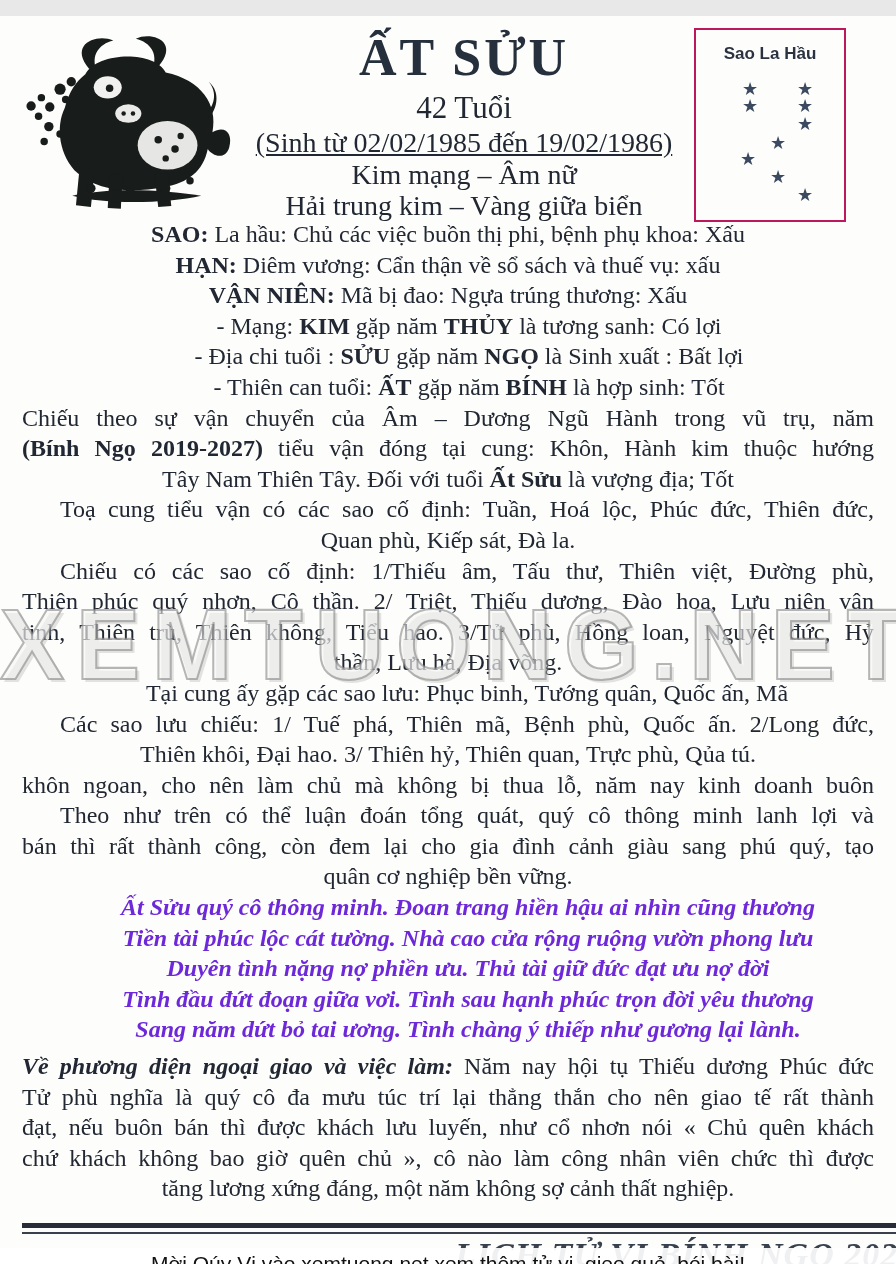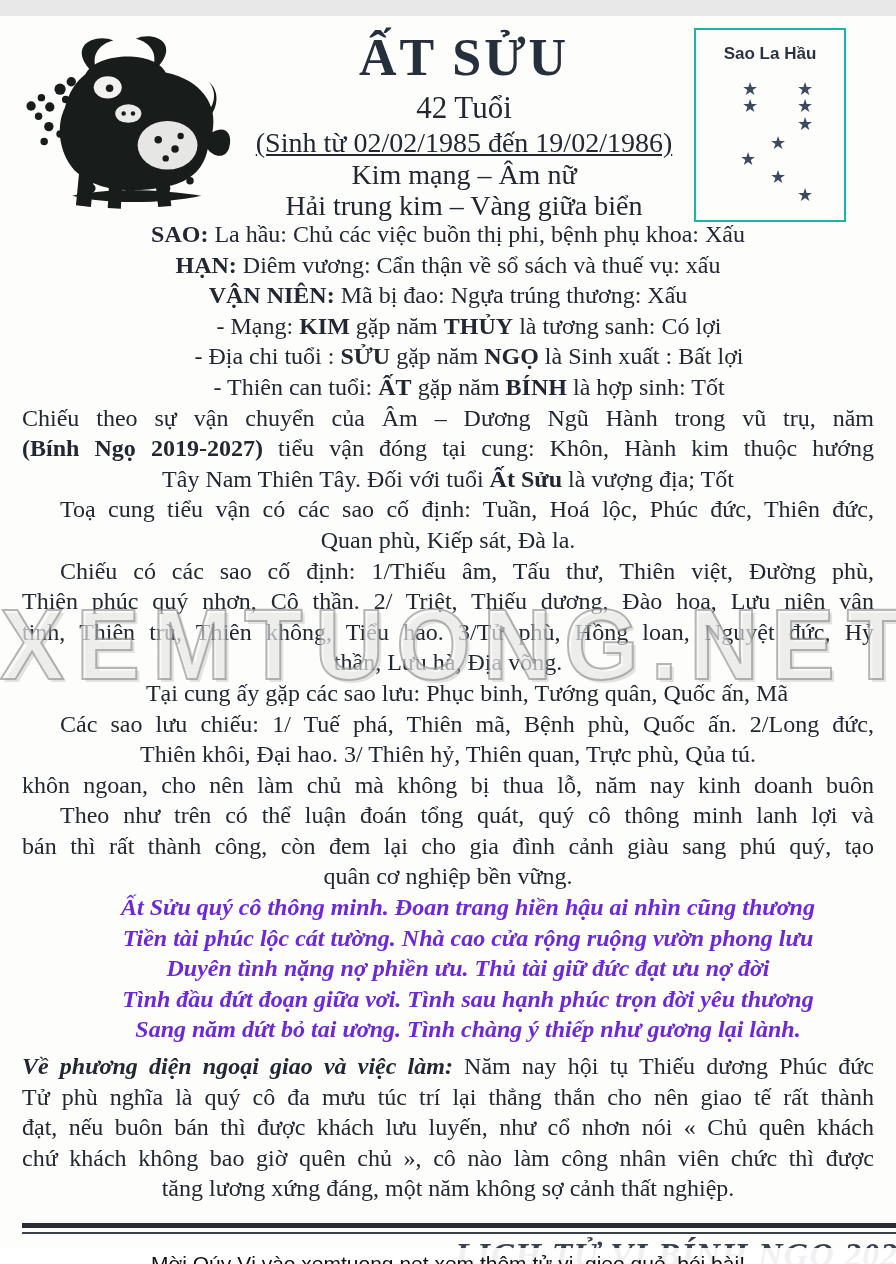--- a/index.html
+++ b/index.html
@@ -10,21 +10,21 @@
   }
   
   .header{position:absolute;left:232px;top:12px;width:464px;text-align:center;}
   .h-title{font-size:52px;font-weight:bold;letter-spacing:3px;color:#26303c;line-height:60px;}
   .h-age{font-size:31px;line-height:36px;margin-top:2px;}
   .h-birth{font-size:28px;line-height:33px;text-decoration:underline;}
   .h-menh{font-size:28px;line-height:31px;}
   .h-napam{font-size:28px;line-height:31px;}
   
   .starbox{position:absolute;left:694px;top:12px;width:148px;height:190px;
-    border:2px solid #14b8a6;background:#fdfdfb;}
+    border:2px solid #be185d;background:#fdfdfb;}
   .starbox-title{font-family:"Liberation Sans",sans-serif;font-weight:bold;
     font-size:17px;color:#2c3340;text-align:center;margin-top:14px;}
   .star{position:absolute;font-size:18px;color:#3b4a61;transform:translate(-50%,-50%);line-height:1;}
   
   .ox{position:absolute;left:18px;top:14px;}
   
   .body{position:absolute;left:22px;top:203px;width:852px;}
   .ln{font-size:24px;line-height:30.6px;white-space:normal;text-align:center;}
   .ln.j{text-align:justify;text-align-last:justify;}
   .ln.indent{text-indent:38px;}

